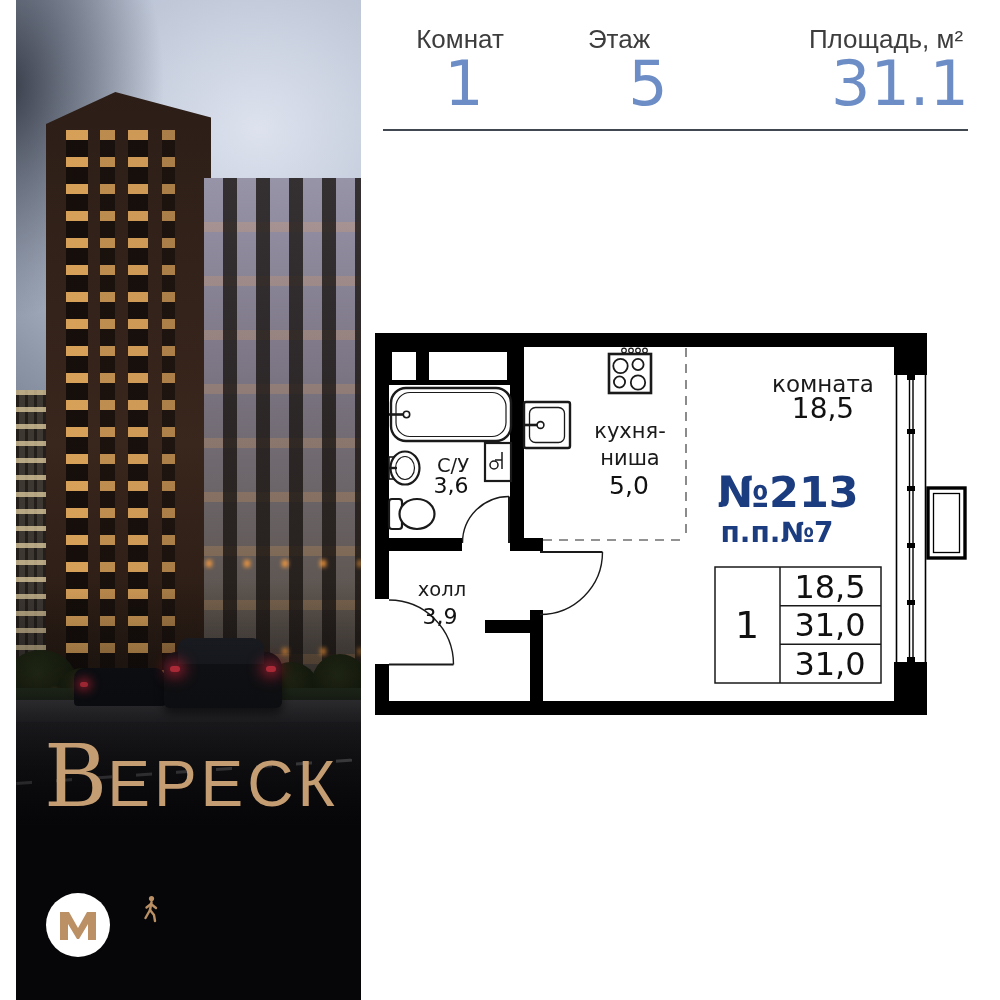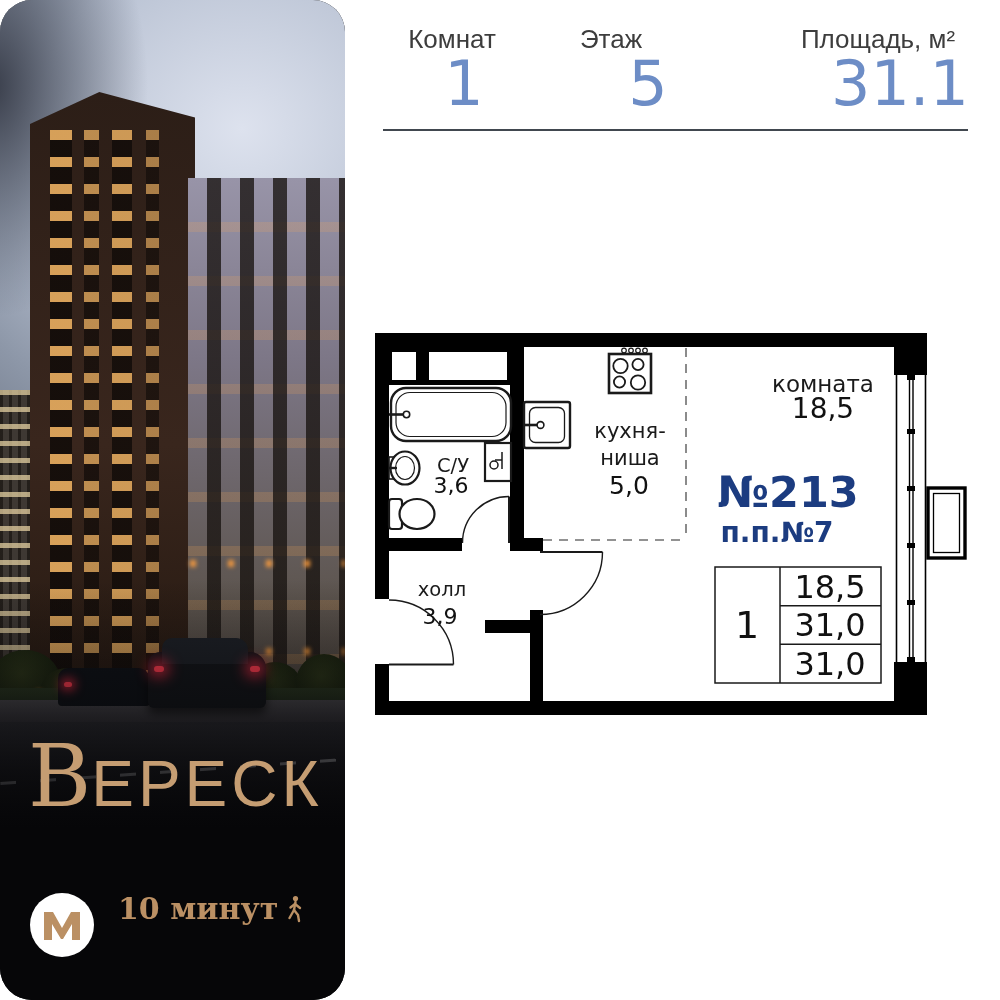--- a/index.html
+++ b/index.html
@@ -1,20 +1,20 @@
 <!DOCTYPE html>
 <html><head>
 <meta charset="utf-8">
 <style>
   html,body{margin:0;padding:0;background:#ffffff;}
   #stage{position:relative;width:1000px;height:1000px;background:#ffffff;overflow:hidden;
          font-family:"Liberation Sans",sans-serif;}
 
   
-  .photo{position:absolute;left:0;top:0;width:345px;height:1000px;background:#060608;overflow:hidden;border-radius:32px;}
+  .photo{position:absolute;left:16px;top:0;width:345px;height:1000px;background:#060608;overflow:hidden;}
   .sky{position:absolute;left:0;top:0;width:345px;height:460px;
        background:
          radial-gradient(130% 90% at 70% 28%, #dde2ee 0%, #b9c2d3 45%, #8d97a8 75%, #6f7888 100%);}
   .cloud{position:absolute;left:-60px;top:-40px;width:260px;height:420px;
          background:radial-gradient(60% 55% at 20% 30%, rgba(38,42,54,.85) 0%, rgba(56,62,76,.45) 55%, rgba(0,0,0,0) 100%);}
   .tower-left-bg{position:absolute;left:0;top:390px;width:46px;height:330px;background:#3e3833;
       background-image:
         repeating-linear-gradient(180deg, rgba(226,206,160,.75) 0 5px, rgba(0,0,0,0) 5px 17px),
         repeating-linear-gradient(90deg, rgba(34,29,25,.95) 0 3px, rgba(0,0,0,0) 3px 9px);}
   .bldg-gray{position:absolute;left:120px;top:190px;width:150px;height:320px;background:#62666c;
@@ -68,21 +68,21 @@
   .brand-initial{font-family:"DejaVu Serif",serif;font-size:86px;line-height:72px;font-weight:400;}
   .brand-rest{font-family:"Liberation Sans",sans-serif;font-size:64px;line-height:72px;font-weight:300;letter-spacing:4px;}
   .brand-subtitle{position:absolute;left:32px;top:822px;color:#c59d72;font-size:21px;letter-spacing:3.2px;font-weight:400;white-space:nowrap;}
   .metro-row{position:absolute;left:30px;top:890px;}
   .metro-logo{position:absolute;left:0;top:3px;width:64px;height:64px;border-radius:50%;background:#ffffff;}
   .metro-logo svg{position:absolute;left:12px;top:17px;}
   .metro-lines{position:absolute;left:88px;top:0;font-family:"DejaVu Serif",serif;font-weight:700;color:#bb9064;font-size:30px;line-height:38px;white-space:nowrap;}
   .walk-icon{display:inline-block;vertical-align:-4px;margin-left:8px;}
 
   
-  .stat-label{position:absolute;transform:translateX(-50%);top:24px;font-size:26px;color:#3d3d3d;white-space:nowrap;}
+  .stat-label{position:absolute;transform:translateX(-50%);top:24px;font-size:26px;color:#3d3d3d;white-space:nowrap;margin-left:8px;}
   .stat-value{position:absolute;transform:translateX(-50%);top:54px;font-size:62px;line-height:60px;color:#6d8dc6;font-family:"DejaVu Sans",sans-serif;white-space:nowrap;}
   .header-rule{position:absolute;left:383px;top:129px;width:585px;height:2px;background:#41484f;}
 
   
   .plan{position:absolute;left:372px;top:328px;width:600px;height:400px;}
   .pt{font-family:"DejaVu Sans",sans-serif;fill:#1a1a1a;}
   .pnum{font-family:"DejaVu Sans",sans-serif;fill:#111111;}
   .pnavy{font-family:"DejaVu Sans",sans-serif;font-weight:700;fill:#1c3c80;}
 </style>
 </head>
@@ -132,21 +132,21 @@
 
     <div class="brand-name"><span class="brand-initial">В</span><span class="brand-rest">ЕРЕСК</span></div>
 
     <div class="metro-row">
       <div class="metro-logo">
         <svg width="40" height="32" viewBox="0 0 40 32">
           <path d="M2,30 L10,30 L10,14 L19,29 L21,29 L30,14 L30,30 L38,30 L38,2 L29,2 L20,18 L11,2 L2,2 Z" fill="#bb9064"></path>
         </svg>
       </div>
       <div class="metro-lines">
-        <div><span>10 минут</span><svg class="walk-icon" width="18" height="28" viewBox="0 0 18 28">
+        <div><svg class="walk-icon" width="18" height="28" viewBox="0 0 18 28">
           <g stroke="#bb9064" stroke-width="2.4" fill="none" stroke-linecap="round">
             <circle cx="9.5" cy="3.6" r="2.6" fill="#bb9064" stroke="none"></circle>
             <path d="M9.5,7 L8,15"></path>
             <path d="M8,15 L3.5,23"></path>
             <path d="M8,15 L12,20 L13,26"></path>
             <path d="M9,9 L14,13"></path>
             <path d="M9,9 L4.5,12.5"></path>
           </g>
         </svg></div>
       </div>

